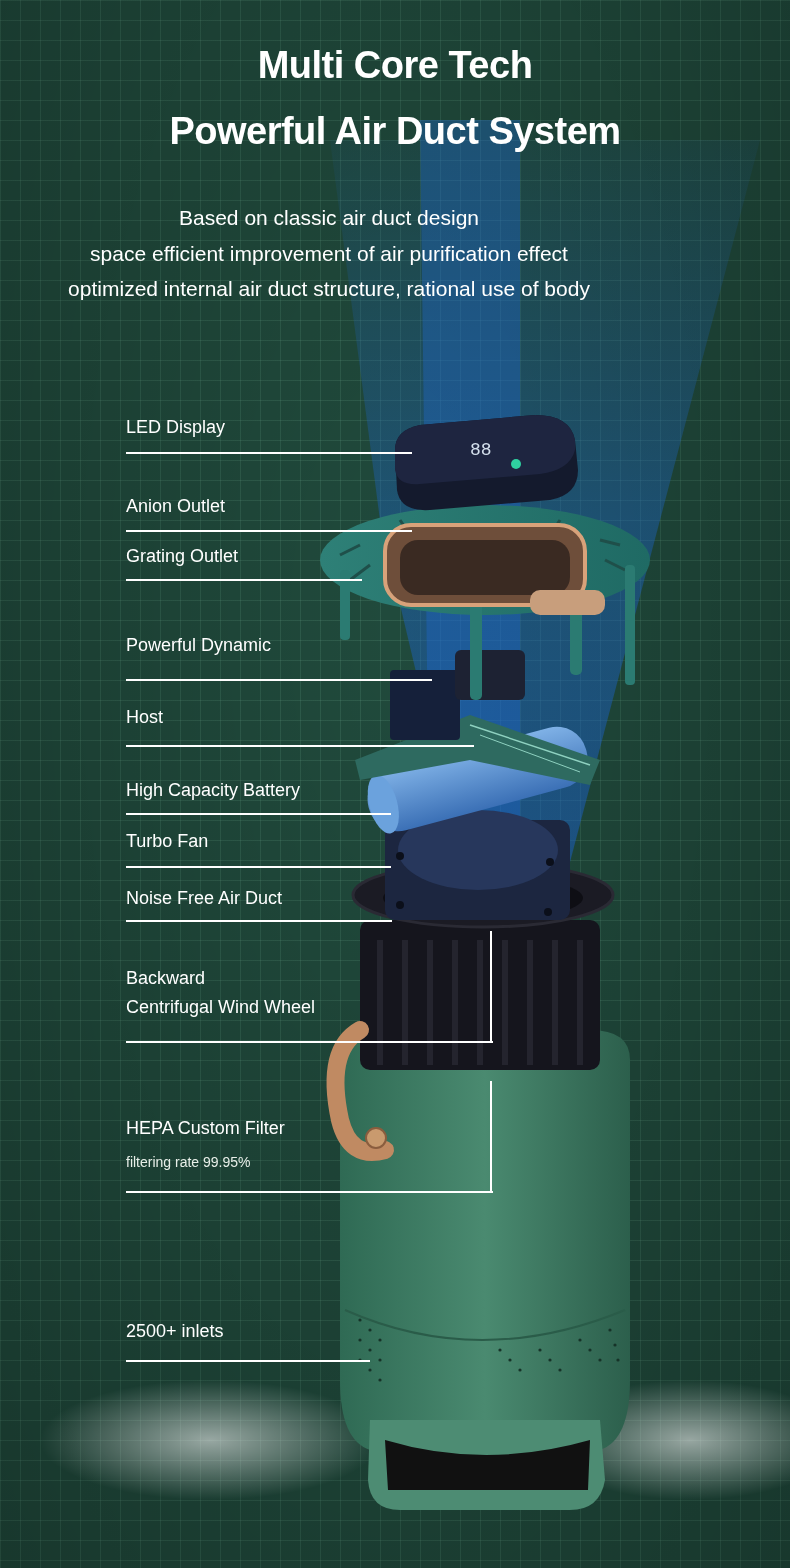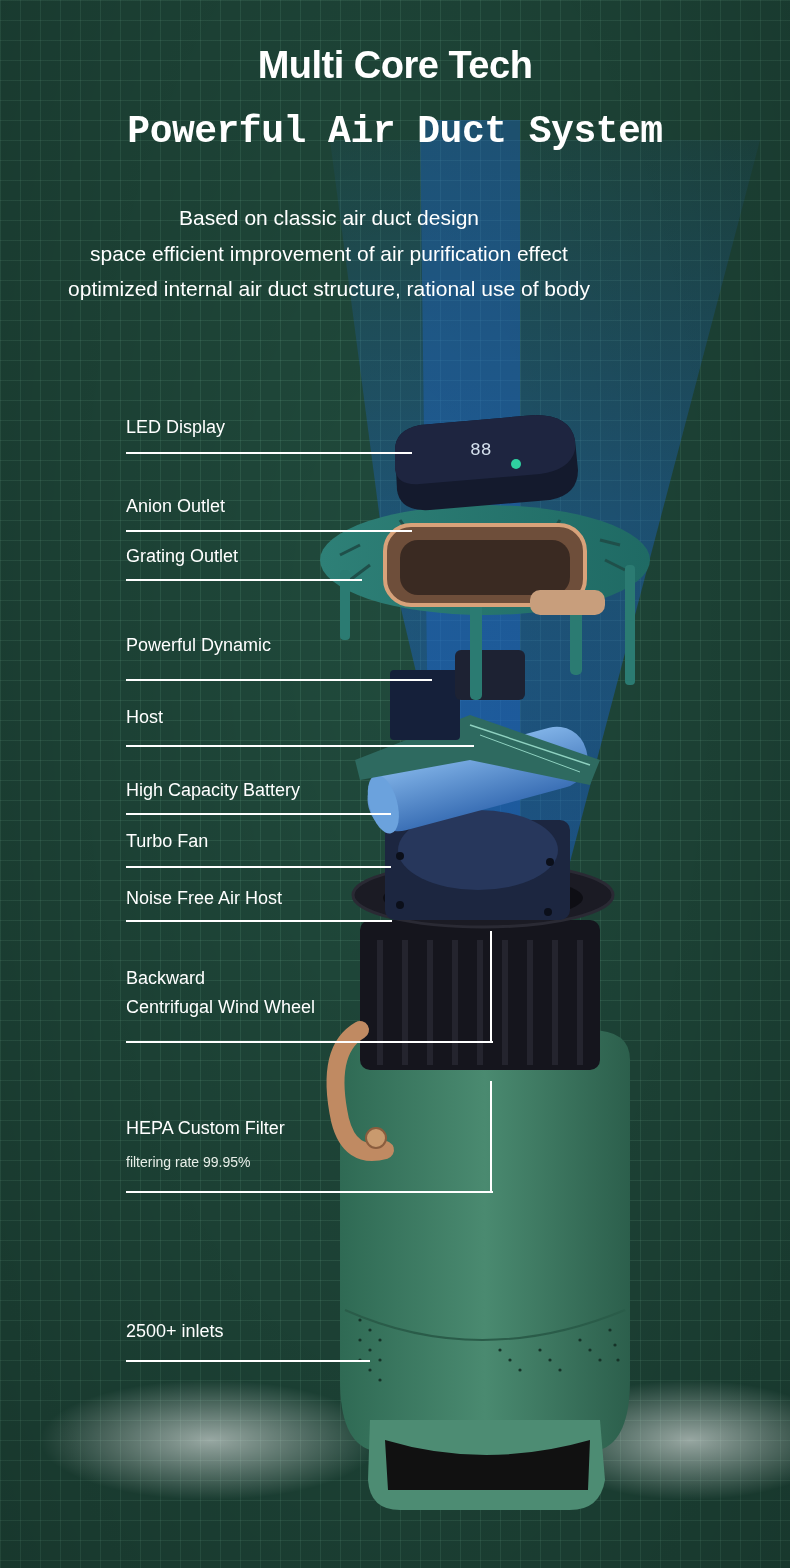--- a/index.html
+++ b/index.html
@@ -8,21 +8,21 @@
     background-color:#204a3c;
     background-image:
       linear-gradient(rgba(120,190,160,0.16) 1px, transparent 1px),
       linear-gradient(90deg, rgba(120,190,160,0.16) 1px, transparent 1px);
     background-size:20px 20px;}
   .vignette{position:absolute;inset:0;pointer-events:none;
     background:radial-gradient(ellipse at 50% 40%, rgba(255,255,255,0.0) 0%, rgba(0,0,0,0.25) 100%);}
   .beam{position:absolute;left:0;top:0;width:790px;height:1100px;pointer-events:none;}
   .title{position:absolute;left:0;width:790px;text-align:center;font-weight:bold;font-size:38px;letter-spacing:-0.5px;}
   .t1{top:44px;}
-  .t2{top:110px;font-family:Liberation Mono, monospace;}
+  .t2{top:110px;}
   .sub{position:absolute;left:0;width:658px;text-align:center;font-size:21px;line-height:35.5px;top:200px;}
   .sub div{white-space:nowrap;}
   .label{position:absolute;left:126px;font-size:18px;white-space:nowrap;}
   .small{font-size:14px;}
   .line{position:absolute;height:2px;background:#fff;}
   .vline{position:absolute;width:2px;background:#fff;}
   .device{position:absolute;left:0;top:0;width:790px;height:1568px;}
 </style>
 </head>
 <body>
@@ -182,21 +182,21 @@
 
 <div class="label" style="top:707px">Host</div>
 <div class="line" style="left:126px;top:745px;width:348px"></div>
 
 <div class="label" style="top:780px">High Capacity Battery</div>
 <div class="line" style="left:126px;top:813px;width:265px"></div>
 
 <div class="label" style="top:831px">Turbo Fan</div>
 <div class="line" style="left:126px;top:866px;width:265px"></div>
 
-<div class="label" style="top:888px">Noise Free Air Host</div>
+<div class="label" style="top:888px">Noise Free Air Duct</div>
 <div class="line" style="left:126px;top:920px;width:266px"></div>
 
 <div class="label" style="top:964px;line-height:29px">
   <div>Backward</div>
   <div>Centrifugal Wind Wheel</div>
 </div>
 <div class="line" style="left:126px;top:1041px;width:367px"></div>
 <div class="vline" style="left:490px;top:931px;height:112px"></div>
 
 <div class="label" style="top:1118px">HEPA Custom Filter</div>

